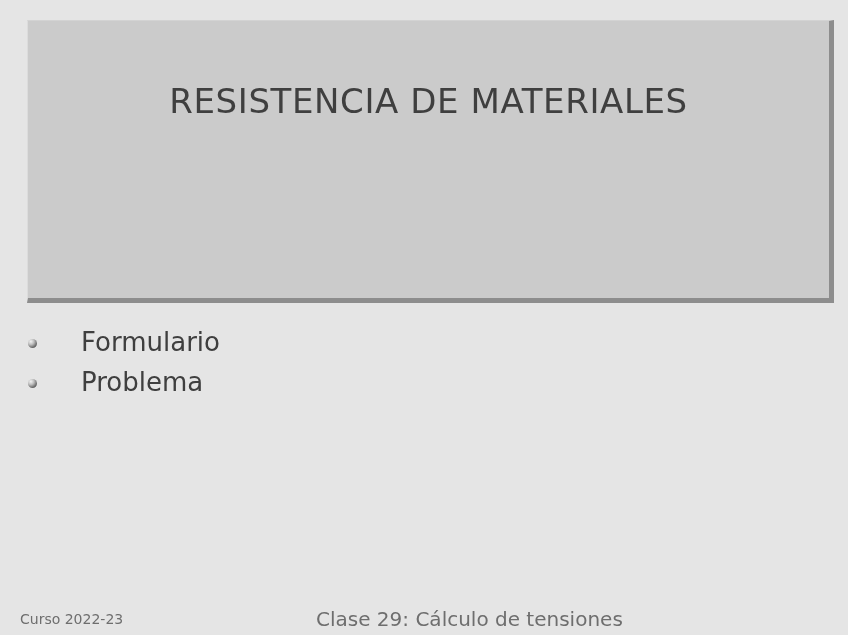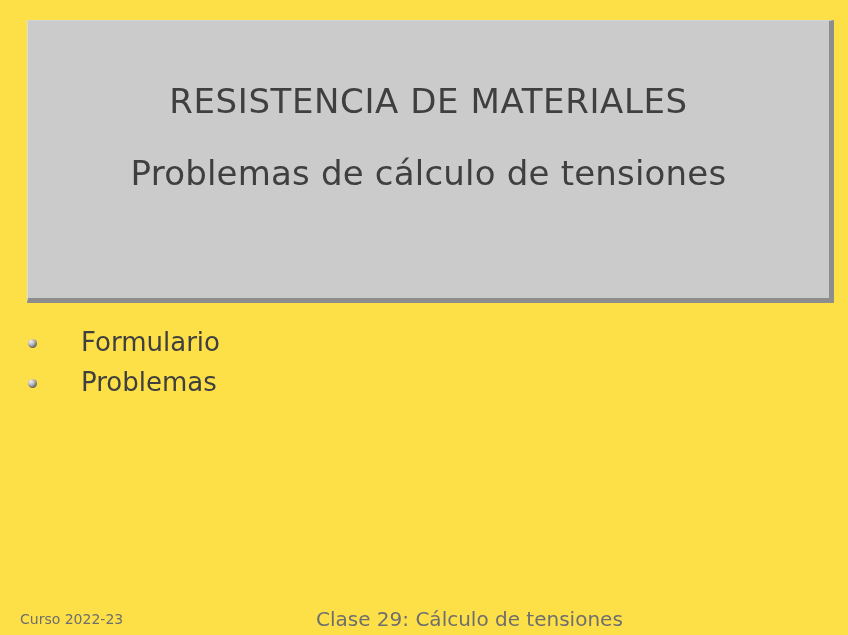--- a/index.html
+++ b/index.html
@@ -16,21 +16,21 @@
     font-family: "DejaVu Sans", sans-serif;
     -webkit-font-smoothing: antialiased;
   }
 
   .slide {
     position: absolute;
     left: 0;
     top: 0;
     width: 848px;
     height: 635px;
-    background: #fde047;
+    background: #e5e5e5;
   }
 
   
   .title-box {
     position: absolute;
     left: 27px;
     top: 20px;
     width: 801px;
     height: 277px;
     background: #cbcbcb;
@@ -141,32 +141,31 @@
 </style>
 </head>
 <body>
 
 <div class="slide">
 
   <div class="title-box">
     <div class="title-stack">
       <div class="title-line-1">RESISTENCIA DE MATERIALES</div>
       <div class="title-spacer"></div>
-      <div class="title-line-3">Problemas de cálculo de tensiones</div>
     </div>
   </div>
 
   <ul class="bullet-list">
     <li class="bullet-item">
       <span class="bullet-marker"></span>
       <span class="bullet-label">Formulario</span>
     </li>
     <li class="bullet-item">
       <span class="bullet-marker"></span>
-      <span class="bullet-label">Problemas</span>
+      <span class="bullet-label">Problema</span>
     </li>
   </ul>
 
   <div class="footer">
     <div class="footer-left">Curso 2022-23</div>
     <div class="footer-center">Clase 29: Cálculo de tensiones</div>
   </div>
 
 </div>
 

